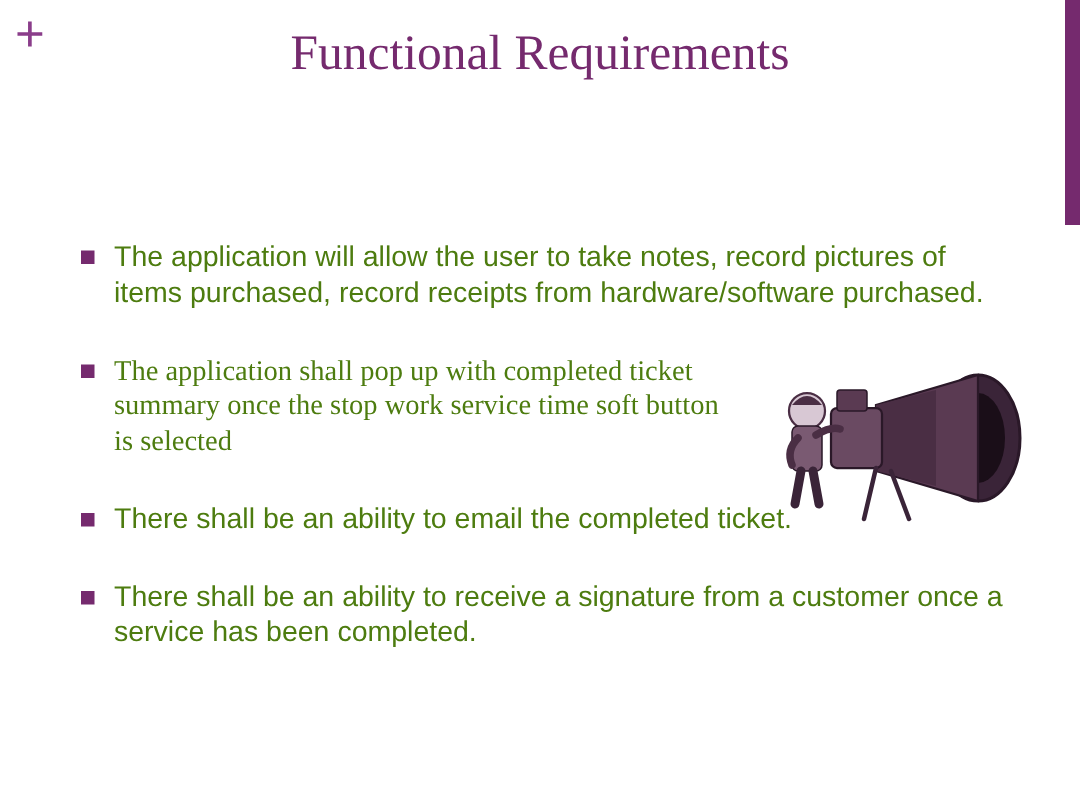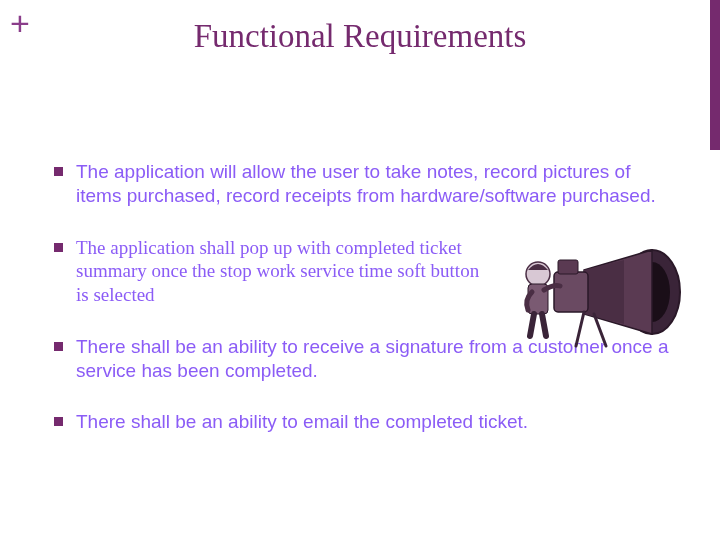--- a/index.html
+++ b/index.html
@@ -50,21 +50,21 @@
     list-style: none;
     margin: 0;
     padding: 0;
   }
   ul.bullets > li {
     position: relative;
     padding-left: 26px;
     margin-bottom: 28px;
     font-size: 19px;
     line-height: 1.25;
-    color: #8b5cf6;
+    color: #4d7c0f;
   }
   ul.bullets > li::before {
     content: "";
     position: absolute;
     left: 4px;
     top: 7px;
     width: 9px;
     height: 9px;
     background: #752a6e;
   }
@@ -93,24 +93,24 @@
   <ul class="bullets">
     <li>
       <span>The application will allow the user to take notes, record pictures of items purchased, record receipts from hardware/software purchased.</span>
     </li>
     <li>
       <div class="li2-wrap">
         <span>The application shall pop up with completed ticket summary once the stop work service time soft button is selected</span>
       </div>
     </li>
     <li>
-      <span>There shall be an ability to receive a signature from a customer once a service has been completed.</span>
+      <span>There shall be an ability to email the completed ticket.</span>
     </li>
     <li>
-      <span>There shall be an ability to email the completed ticket.</span>
+      <span>There shall be an ability to receive a signature from a customer once a service has been completed.</span>
     </li>
   </ul>
 </div>
 
 <div class="camera" aria-label="camera-illustration">
   <svg viewBox="0 0 200 120" width="200" height="120">
 
     <ellipse cx="168" cy="60" rx="28" ry="42" fill="#3a2438" stroke="#2a1828" stroke-width="2"></ellipse>
     <ellipse cx="168" cy="60" rx="18" ry="30" fill="#1a0e18"></ellipse>
     <path d="M100 38 L168 18 L168 102 L100 82 Z" fill="#5a3a52" stroke="#2a1828" stroke-width="1.5"></path>

